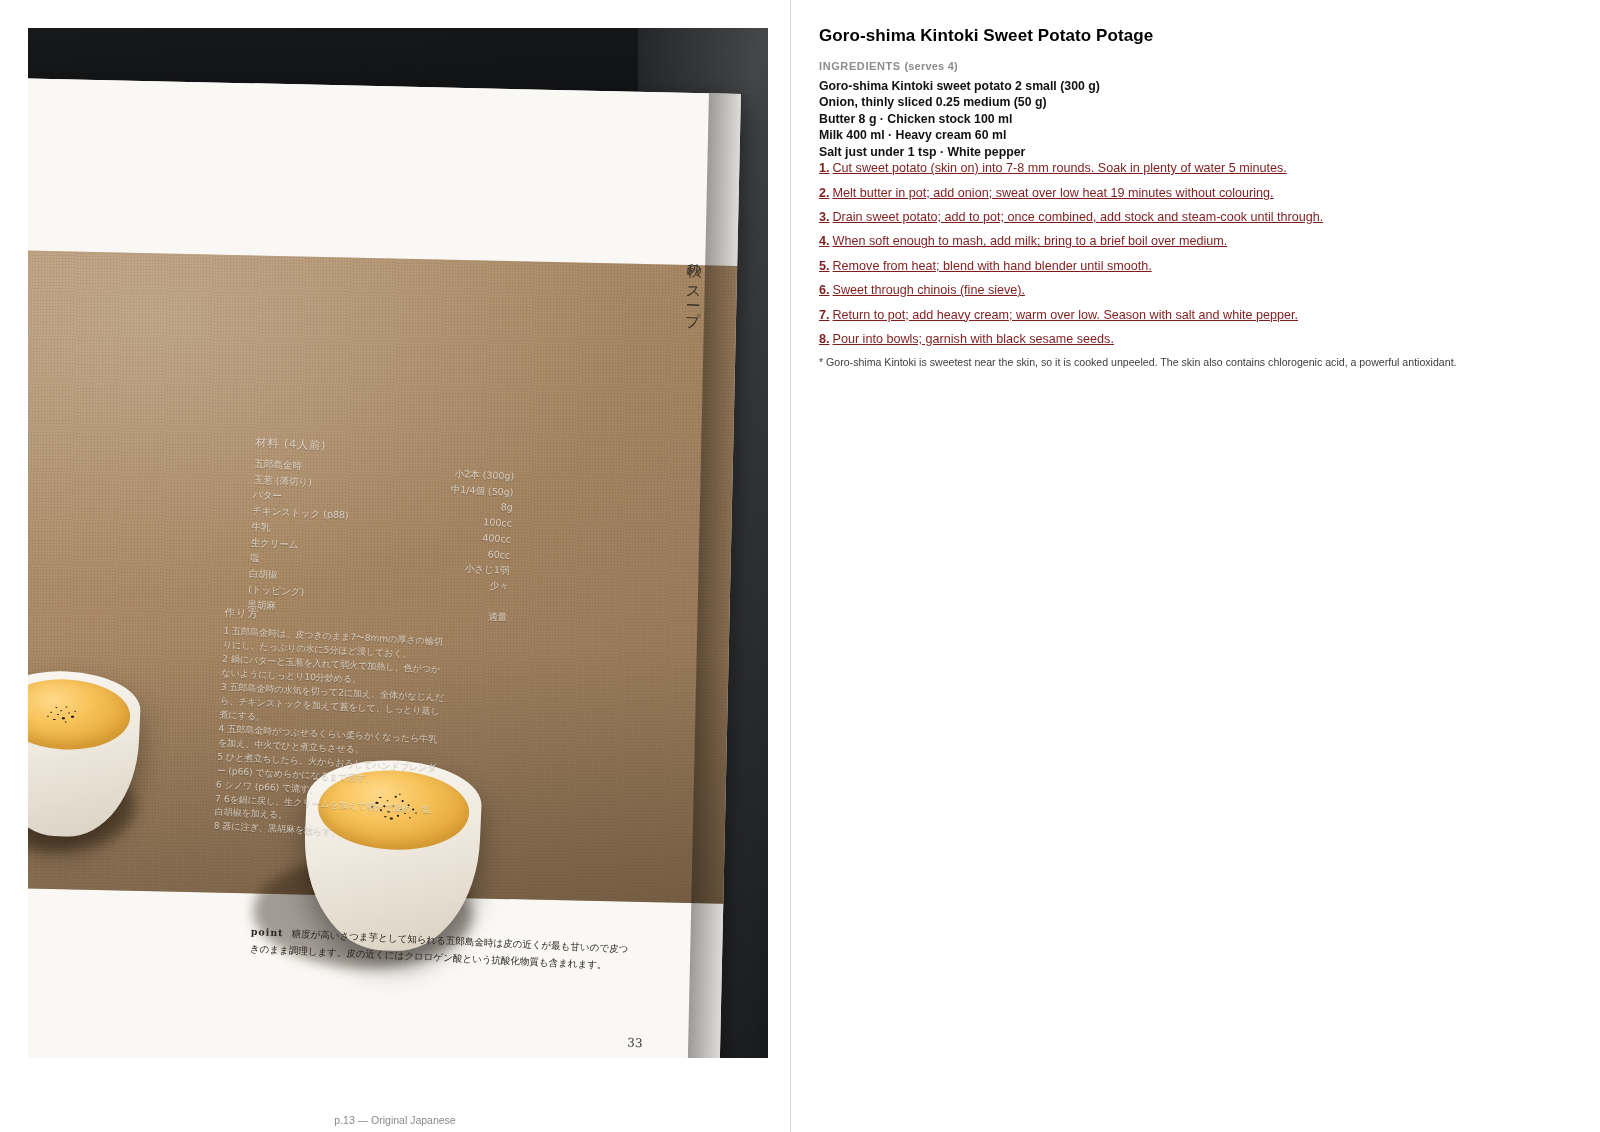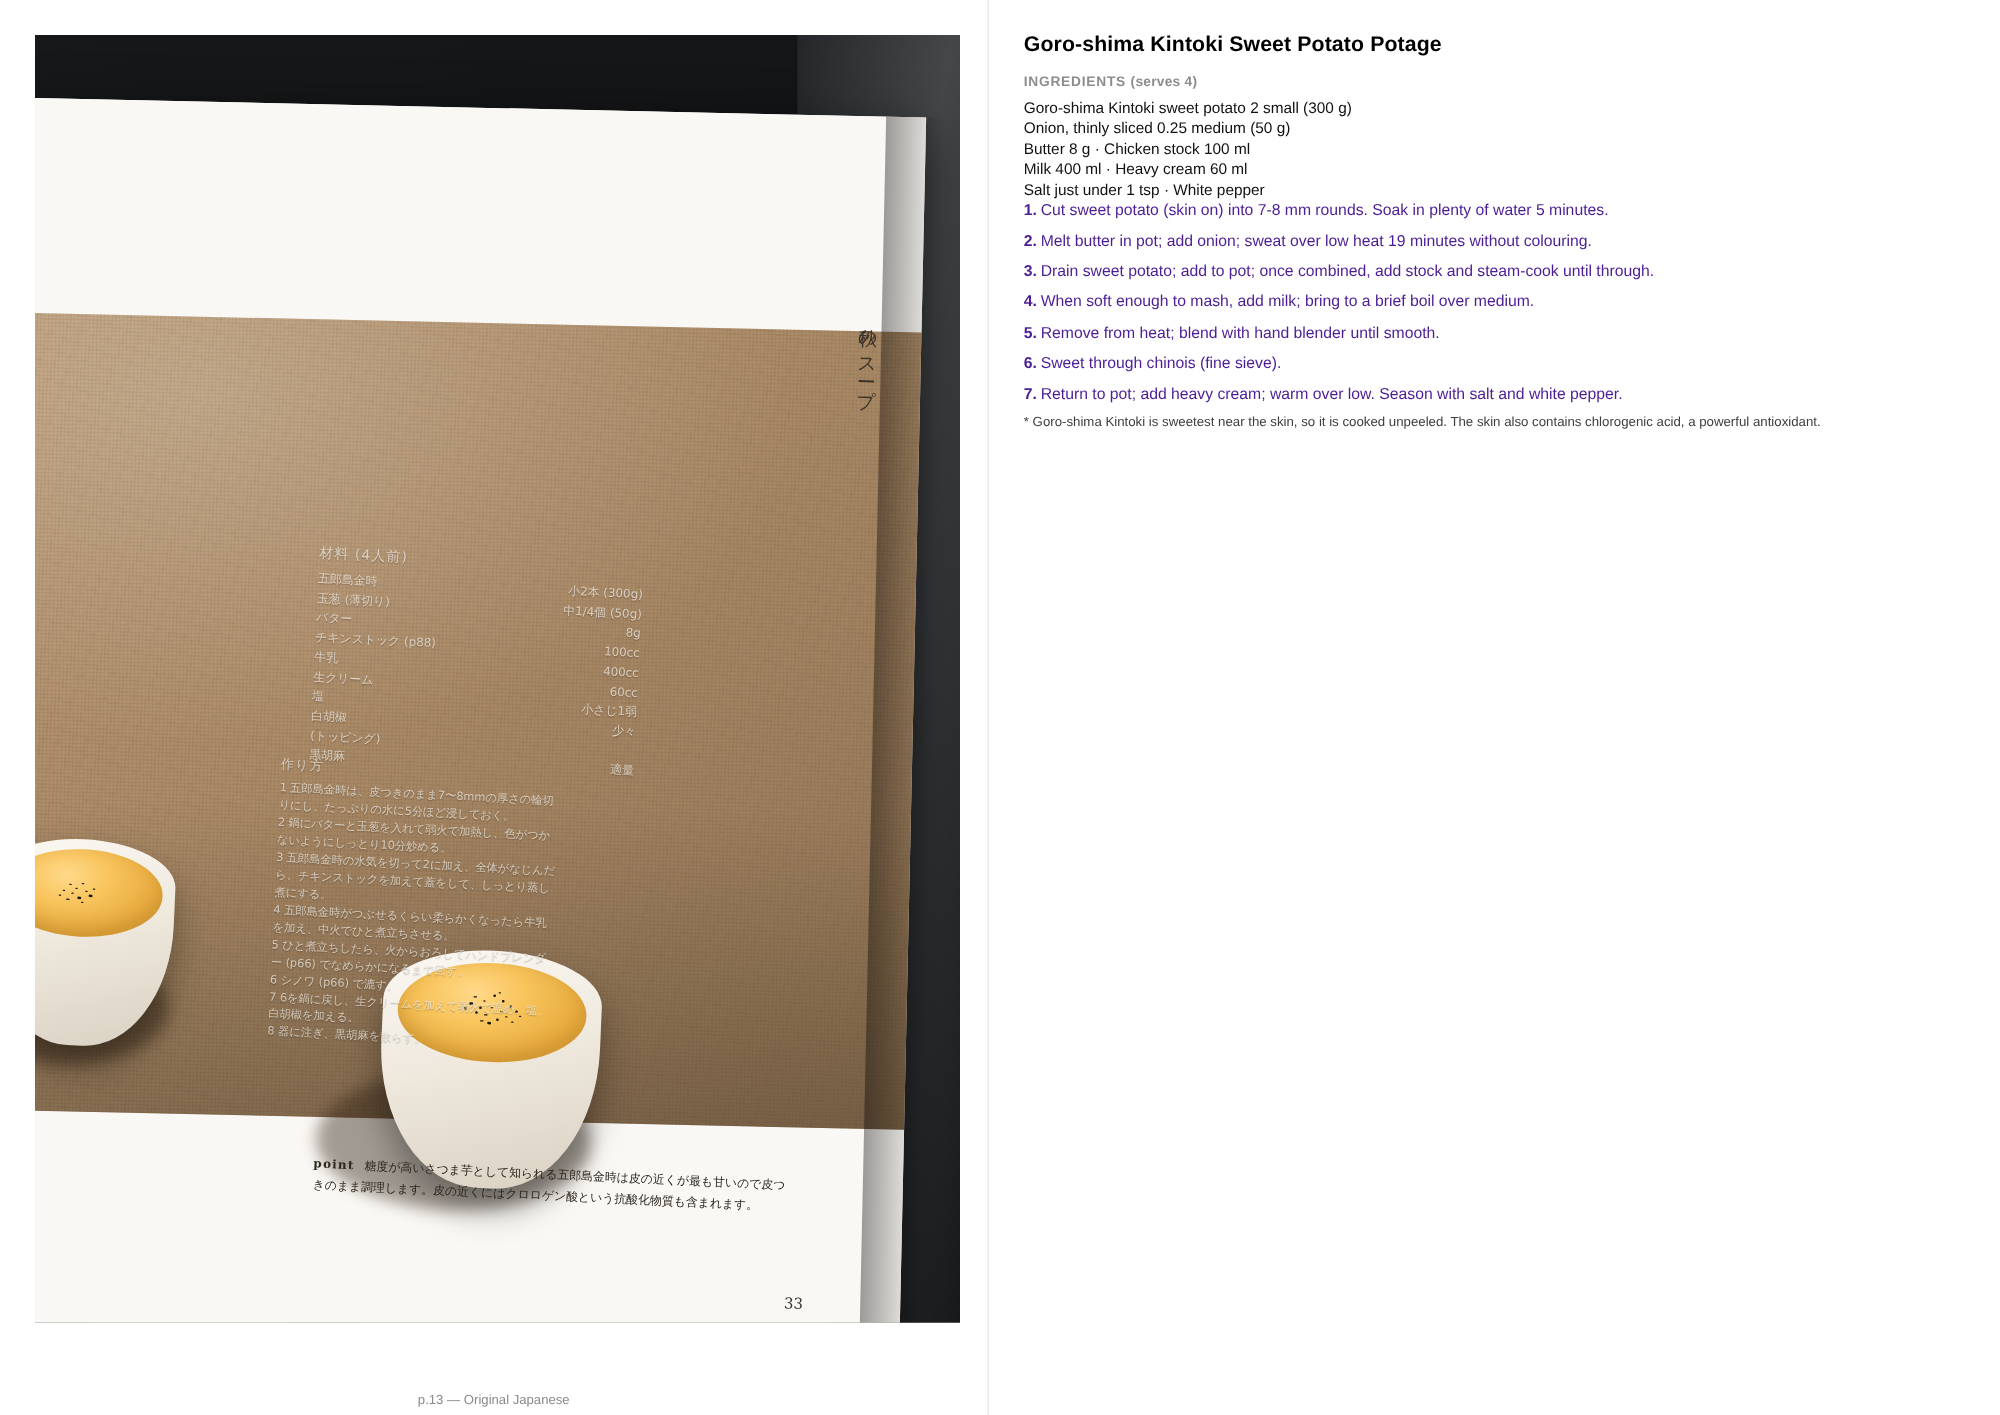--- a/index.html
+++ b/index.html
@@ -269,38 +269,40 @@
     margin: 0 0 6px 0;
   }
   .section-head .serves {
     font-weight: bold;
     letter-spacing: .2px;
   }
   .ing-line {
     font-size: 12.3px;
     line-height: 1.34;
     color: #111;
+    font-weight: bold;
   }
   .method-head {
     font-size: 11px;
     font-weight: bold;
     letter-spacing: .6px;
     color: #8d8d8d;
     margin: 4px 0 8px 0;
   }
   ol.steps {
     margin: 0;
     padding: 0;
     list-style: none;
   }
   ol.steps li {
     font-size: 12.6px;
     line-height: 1.38;
     margin-bottom: 7px;
-    color: #4c1d95;
+    color: #7f1d1d;
+    text-decoration: underline;
   }
   ol.steps li .num {
     font-weight: bold;
     margin-right: 3px;
   }
   .footnote {
     font-size: 10.6px;
     color: #3d3d3d;
     margin-top: 4px;
     line-height: 1.4;
@@ -460,18 +462,19 @@
 
 
     <ol class="steps">
       <li><span class="num">1.</span><span>Cut sweet potato (skin on) into 7-8 mm rounds. Soak in plenty of water 5 minutes.</span></li>
       <li><span class="num">2.</span><span>Melt butter in pot; add onion; sweat over low heat 19 minutes without colouring.</span></li>
       <li><span class="num">3.</span><span>Drain sweet potato; add to pot; once combined, add stock and steam-cook until through.</span></li>
       <li><span class="num">4.</span><span>When soft enough to mash, add milk; bring to a brief boil over medium.</span></li>
       <li><span class="num">5.</span><span>Remove from heat; blend with hand blender until smooth.</span></li>
       <li><span class="num">6.</span><span>Sweet through chinois (fine sieve).</span></li>
       <li><span class="num">7.</span><span>Return to pot; add heavy cream; warm over low. Season with salt and white pepper.</span></li>
+      <li><span class="num">8.</span><span>Pour into bowls; garnish with black sesame seeds.</span></li>
     </ol>
 
     <div class="footnote">* Goro-shima Kintoki is sweetest near the skin, so it is cooked unpeeled. The skin also contains chlorogenic acid, a powerful antioxidant.</div>
   </div>
 
 </div>
 
 </body></html>

